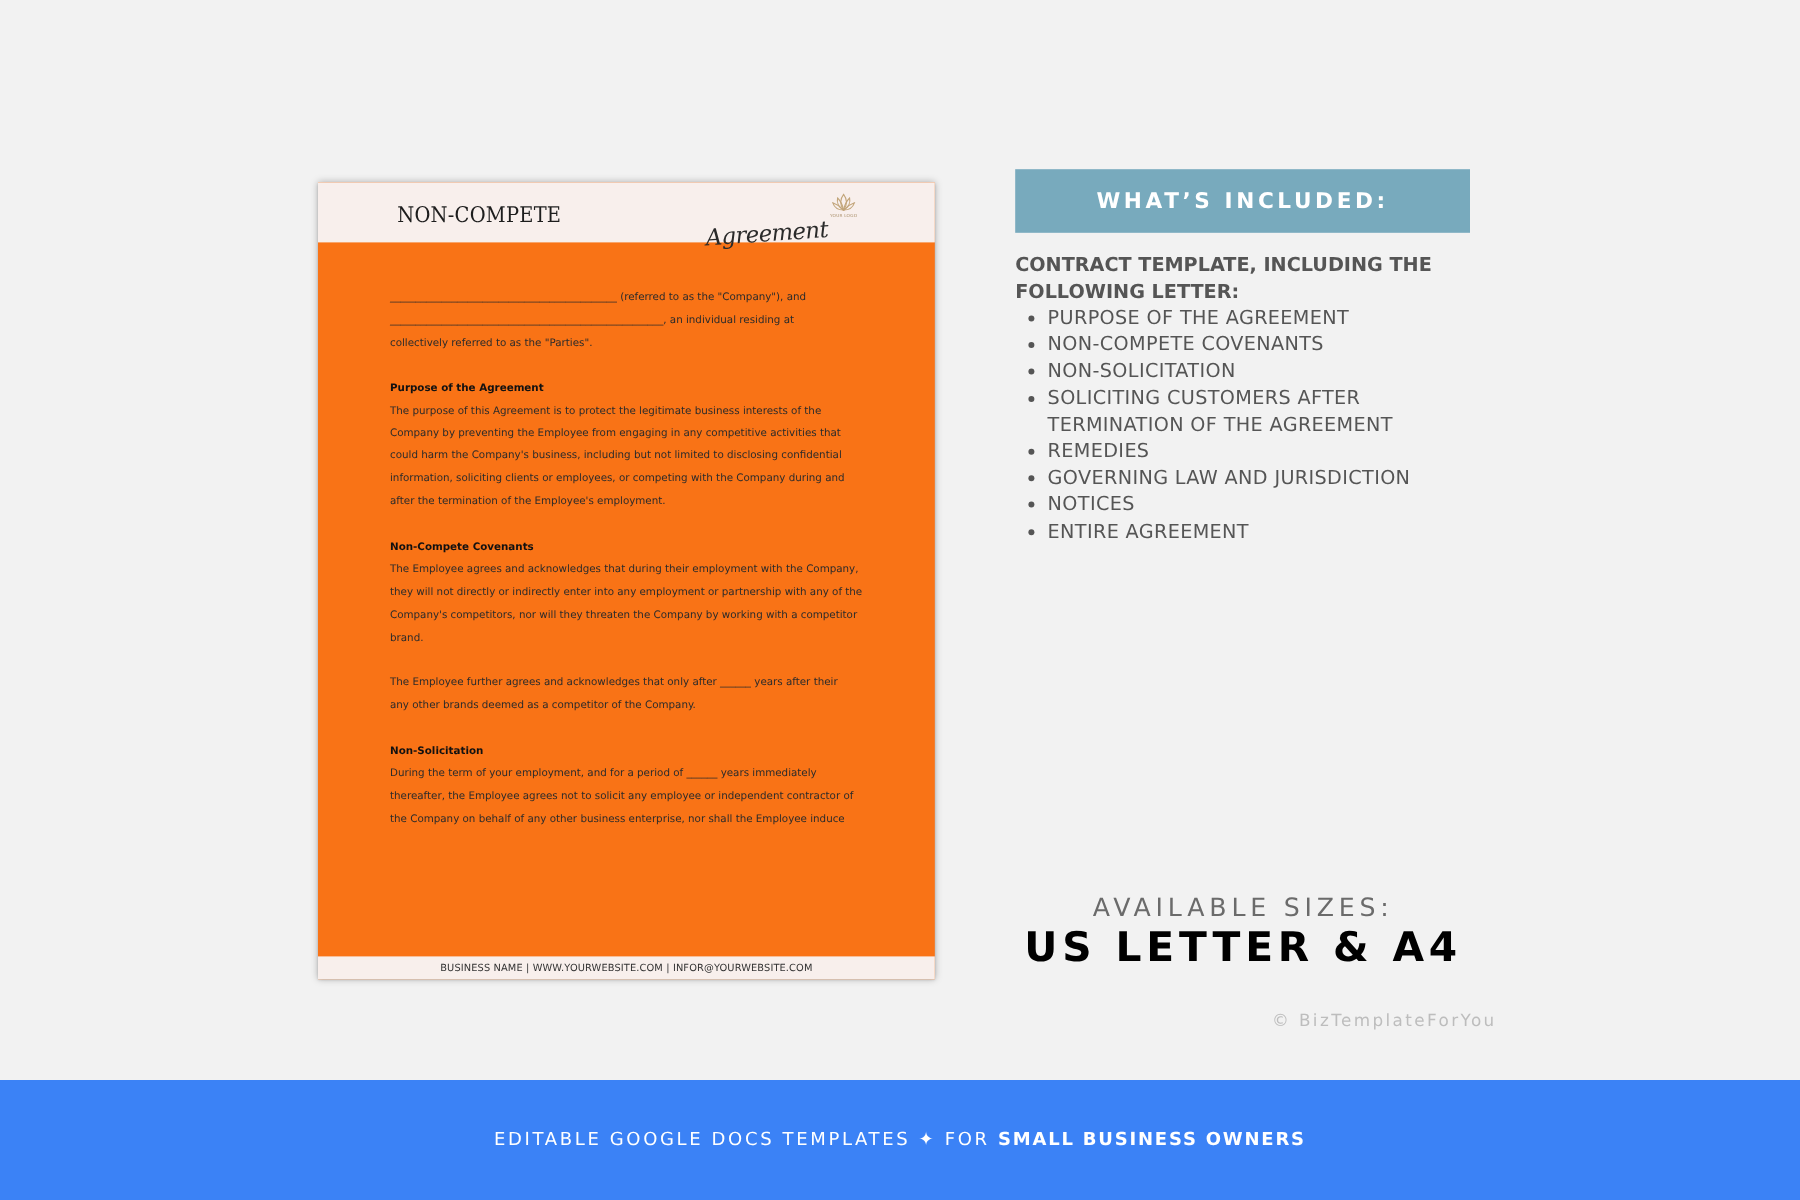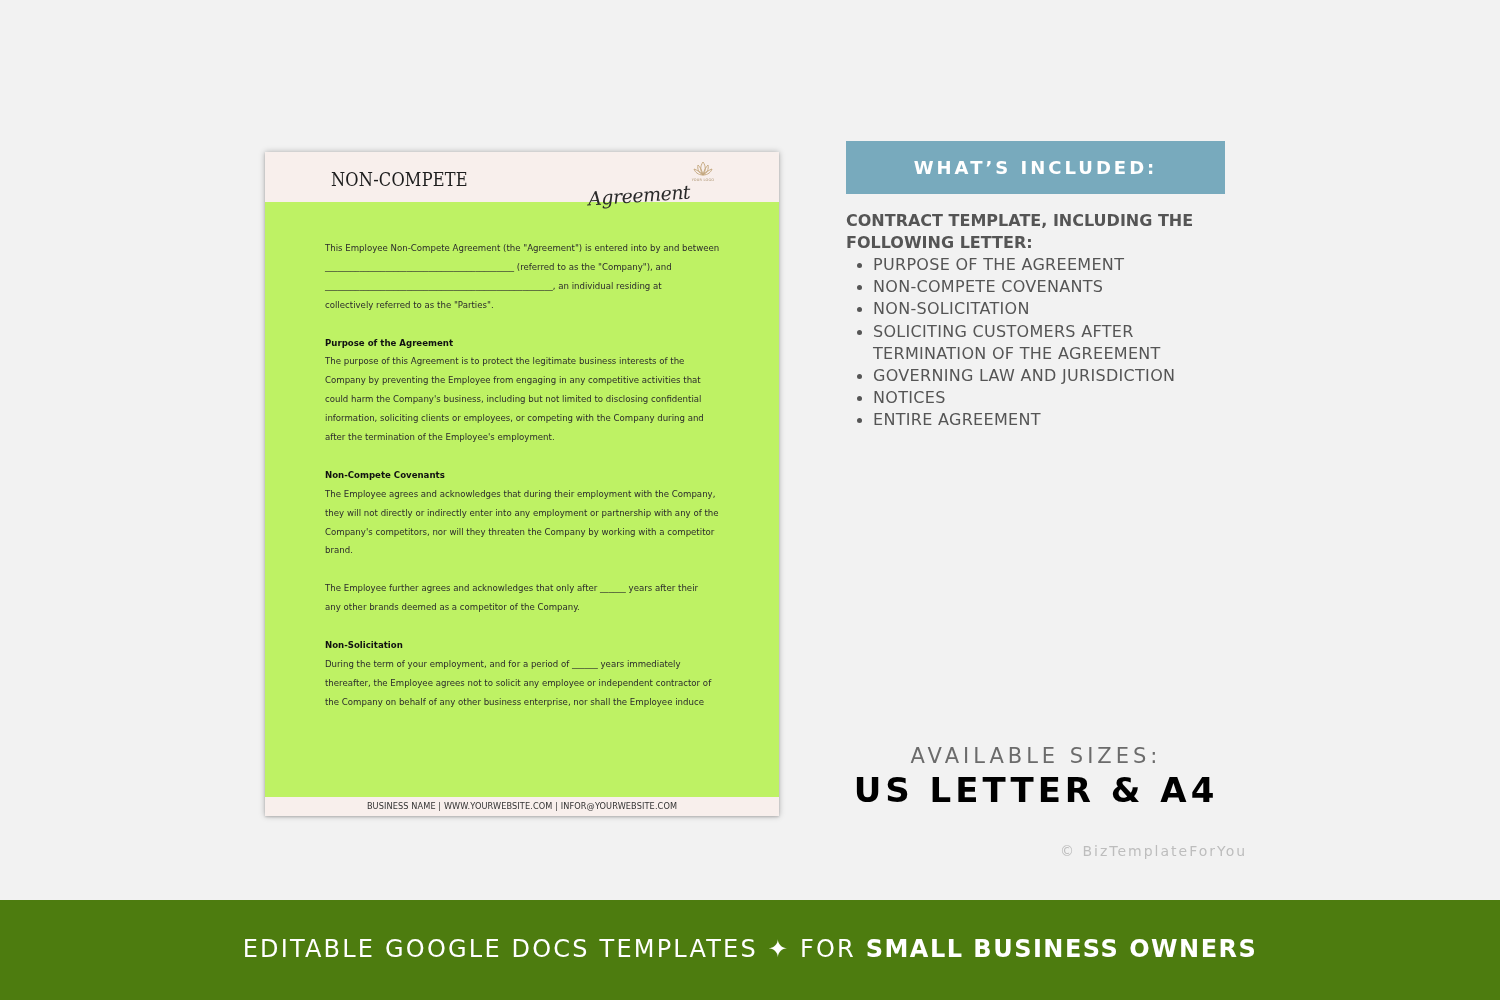--- a/index.html
+++ b/index.html
@@ -4,21 +4,21 @@
 <style>
   html, body { margin: 0; padding: 0; }
   body {
     width: 1500px; height: 1000px; position: relative; overflow: hidden;
     background: #f2f2f2;
     font-family: "DejaVu Sans", sans-serif;
   }
   
   .page {
     position: absolute; left: 265px; top: 152px; width: 514px; height: 664px;
-    background: #bef264;
+    background: #f97316;
     box-shadow: 0 0 6px rgba(0,0,0,0.28), 0 1px 2px rgba(0,0,0,0.15);
   }
   .page-header {
     position: absolute; left: 0; top: 0; width: 100%; height: 50px;
     background: #f8efec;
   }
   .doc-title {
     position: absolute; left: 66px; top: 17px;
     font-family: "DejaVu Serif", serif; font-size: 18px; color: #1d1d1d;
     letter-spacing: 0.2px; transform: scaleX(0.9); transform-origin: left;
@@ -75,22 +75,22 @@
     position: absolute; left: 846px; top: 770px; width: 380px; text-align: center;
     font-size: 34px; font-weight: bold; color: #000000; letter-spacing: 4px;
   }
   .copyright {
     position: absolute; left: 1060px; top: 843px;
     font-size: 14px; color: #bdbdbd; letter-spacing: 2px;
   }
   
   .bottom-bar {
     position: absolute; left: 0; top: 900px; width: 1500px; height: 100px;
-    background: #4d7c0f; text-align: center; color: #ffffff;
-    font-size: 24px; letter-spacing: 2.2px; line-height: 98px;
+    background: #3b82f6; text-align: center; color: #ffffff;
+    font-size: 15px; letter-spacing: 2.2px; line-height: 98px;
   }
   .bottom-bar .strong { font-weight: bold; letter-spacing: 1.5px; }
 </style>
 </head>
 <body>
 
 <div class="page">
   <div class="page-header">
     <div class="doc-title">NON-COMPETE</div>
     <div class="doc-subtitle">Agreement</div>
@@ -102,21 +102,20 @@
           <path d="M11 15 C15 13 17 9 16 5 C14 7 12 10 11 15 Z"></path>
           <path d="M11 15 C6 15 3 12 2 9 C5 10 8 12 11 15 Z"></path>
           <path d="M11 15 C16 15 19 12 20 9 C17 10 14 12 11 15 Z"></path>
         </g>
       </svg>
       <span class="logo-text">YOUR LOGO</span>
     </div>
   </div>
 
   <div class="doc-body">
-    <p>This Employee Non-Compete Agreement (the "Agreement") is entered into by and between</p>
     <p>____________________________________________ (referred to as the "Company"), and</p>
     <p>_____________________________________________________, an individual residing at</p>
     <p>collectively referred to as the "Parties".</p>
     <div class="gap"></div>
 
     <p class="heading">Purpose of the Agreement</p>
     <p>The purpose of this Agreement is to protect the legitimate business interests of the</p>
     <p>Company by preventing the Employee from engaging in any competitive activities that</p>
     <p>could harm the Company's business, including but not limited to disclosing confidential</p>
     <p>information, soliciting clients or employees, or competing with the Company during and</p>
@@ -142,20 +141,21 @@
   <div class="page-footer">BUSINESS NAME | WWW.YOURWEBSITE.COM | INFOR@YOURWEBSITE.COM</div>
 </div>
 
 <div class="included-banner">WHAT’S INCLUDED:</div>
 <div class="included-desc">CONTRACT TEMPLATE, INCLUDING THE FOLLOWING LETTER:</div>
 <ul class="clauses">
   <li>PURPOSE OF THE AGREEMENT</li>
   <li>NON-COMPETE COVENANTS</li>
   <li>NON-SOLICITATION</li>
   <li style="width:300px">SOLICITING CUSTOMERS AFTER TERMINATION OF THE AGREEMENT</li>
+  <li>REMEDIES</li>
   <li>GOVERNING LAW AND JURISDICTION</li>
   <li>NOTICES</li>
   <li>ENTIRE AGREEMENT</li>
 </ul>
 
 <div class="sizes-label">AVAILABLE SIZES:</div>
 <div class="sizes-value">US LETTER &amp; A4</div>
 
 <div class="copyright">© BizTemplateForYou</div>
 

